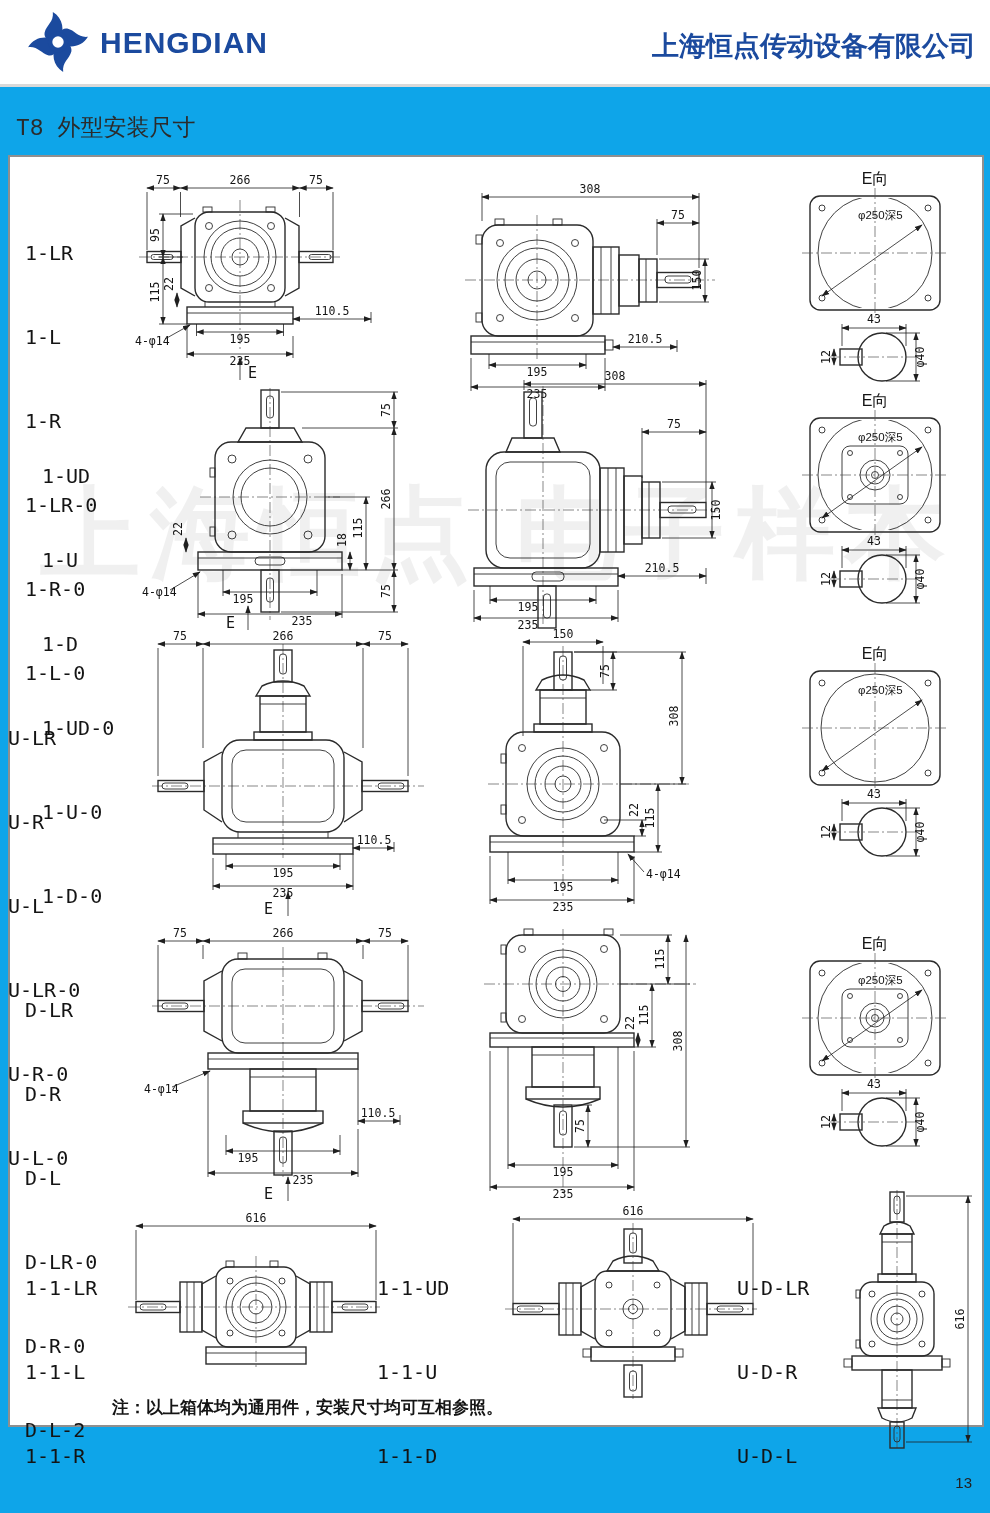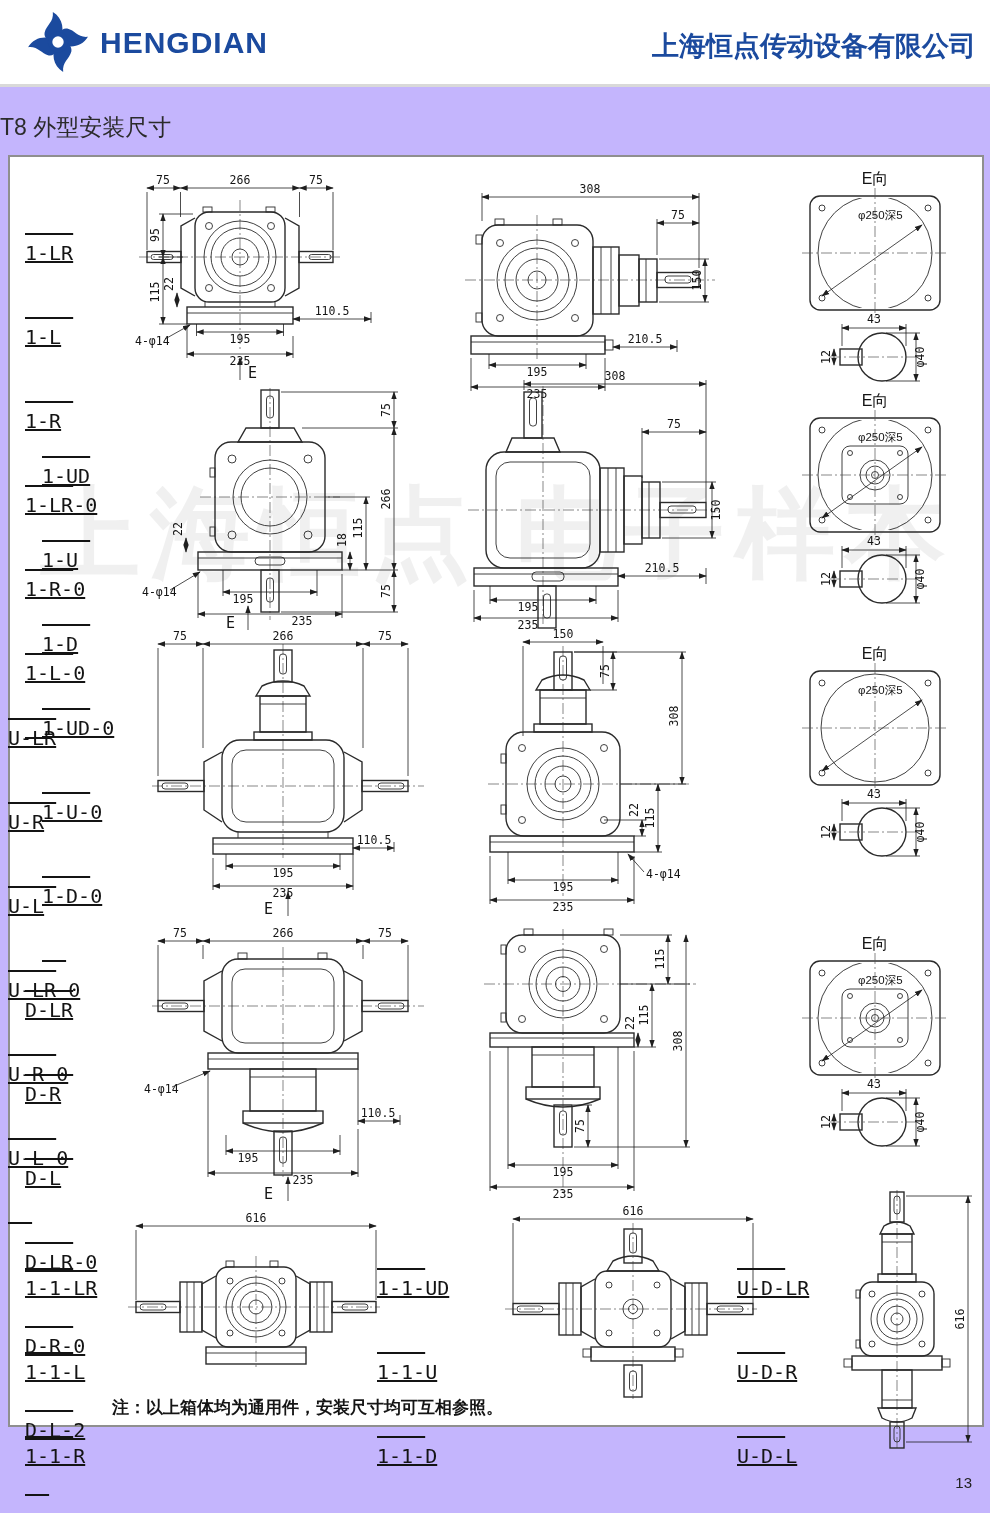--- a/index.html
+++ b/index.html
@@ -1,23 +1,23 @@
 <!DOCTYPE html>
 <html><head>
 <meta charset="utf-8">
 <style>
   html,body{margin:0;padding:0;background:#fff;}
-  .page{position:relative;width:990px;height:1513px;background:#c4b5fd;font-family:"Liberation Sans",sans-serif;overflow:hidden;}
+  .page{position:relative;width:990px;height:1513px;background:#0ea5e9;font-family:"Liberation Sans",sans-serif;overflow:hidden;}
   .hdr{position:absolute;left:0;top:0;width:990px;height:84px;border-bottom:3px solid #d9d9d9;background:#fff;}
   .brand{position:absolute;left:100px;top:26px;font-size:30px;letter-spacing:1px;font-weight:600;color:#1b4a9e;}
   .company{position:absolute;right:14px;top:28px;font-size:27px;font-weight:700;color:#1b4a9e;font-family:Liberation Sans, sans-serif;}
-  .ptitle{position:absolute;left:0;top:112px;font-size:23px;color:#2b2b2b;}
+  .ptitle{position:absolute;left:16px;top:112px;font-size:23px;color:#2b2b2b;font-family:Liberation Mono, monospace;}
   .frame{position:absolute;left:8px;top:155px;width:972px;height:1268px;border:2px solid #8f8f8f;background:#fff;}
   .wm{position:absolute;left:40px;top:468px;width:940px;font-size:100px;font-weight:700;letter-spacing:10px;color:#000;opacity:0.055;white-space:nowrap;font-family:"Liberation Serif",serif;pointer-events:none;}
-  .models{position:absolute;font-family:"DejaVu Sans Mono",monospace;font-size:20px;color:#141414;line-height:28px;white-space:pre;text-decoration:underline;}
+  .models{position:absolute;font-family:"DejaVu Sans Mono",monospace;font-size:20px;color:#141414;line-height:28px;white-space:pre;}
   .note{position:absolute;left:112px;top:1396px;font-size:17px;font-weight:600;color:#141414;}
   .pnum{position:absolute;right:18px;top:1474px;font-size:15px;color:#222;}
   svg{position:absolute;overflow:visible;}
   svg text{font-family:"DejaVu Sans Mono",monospace;font-size:11.5px;fill:#141414;}
   svg text.cj{font-family:"Liberation Sans",sans-serif;}
   svg text.vt{font-size:16px;}
   svg text.ee{font-size:15px;}
   .o{stroke:#2b2b2b;stroke-width:1.4;fill:none;}
   .t{stroke:#2b2b2b;stroke-width:0.9;fill:none;}
   .d{stroke:#1f1f1f;stroke-width:0.8;fill:none;}

